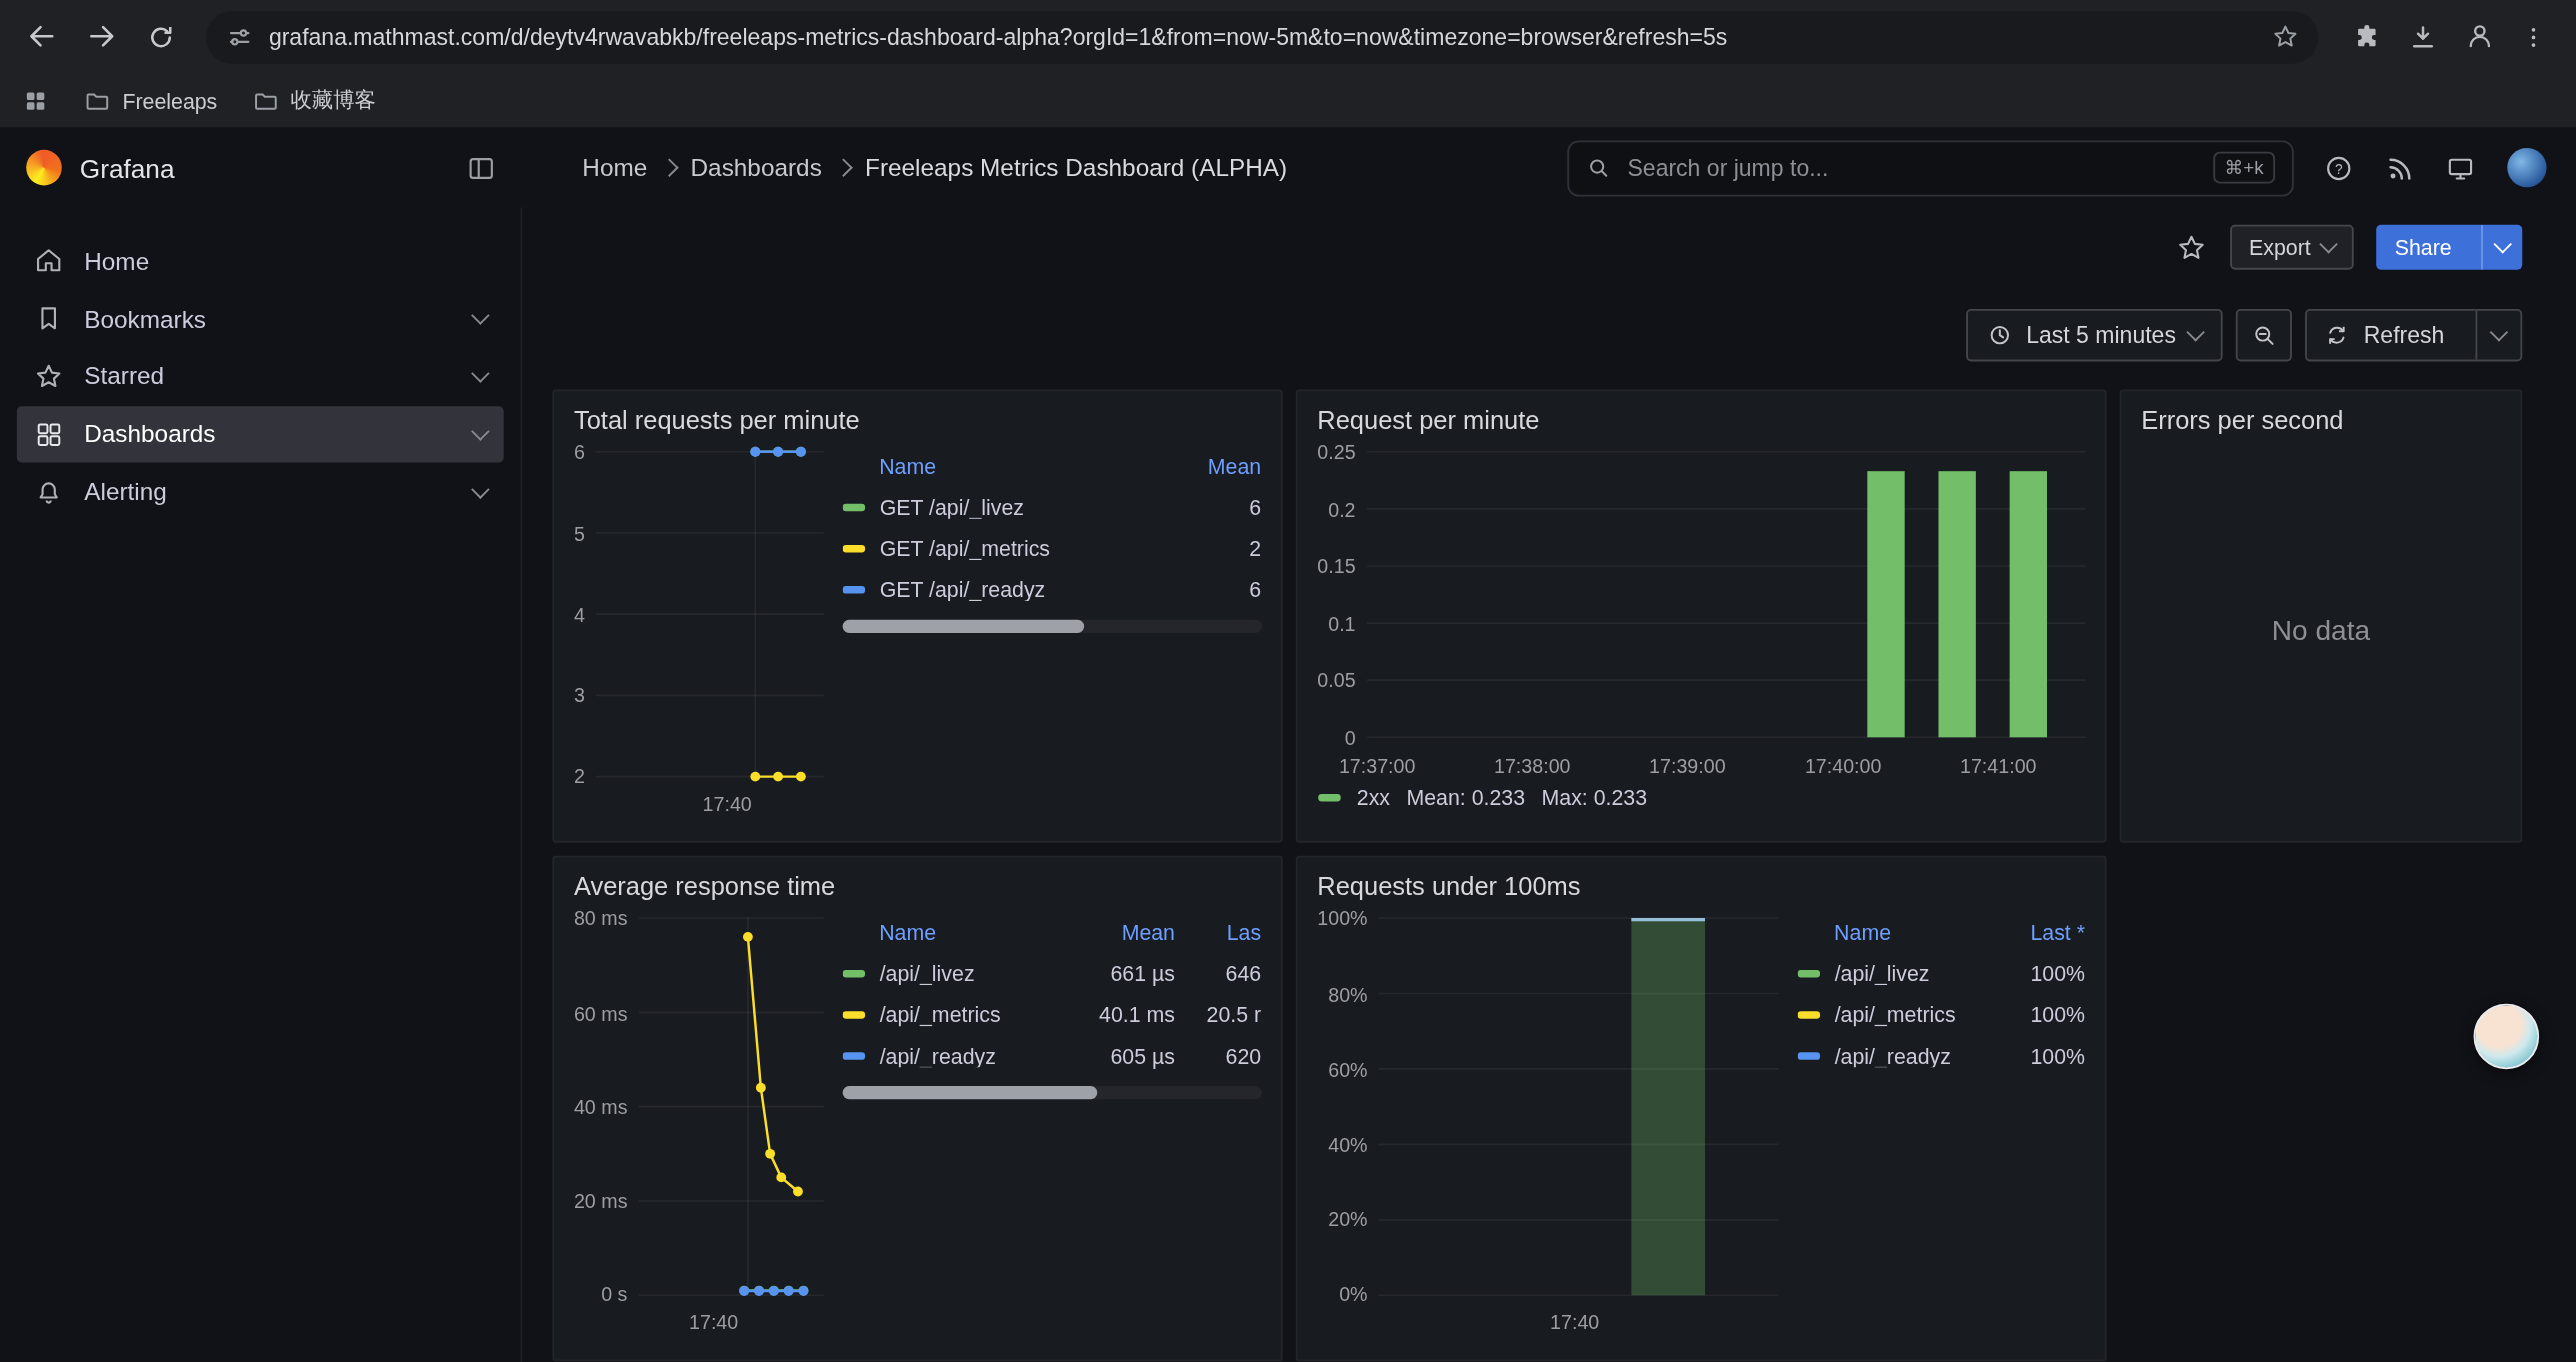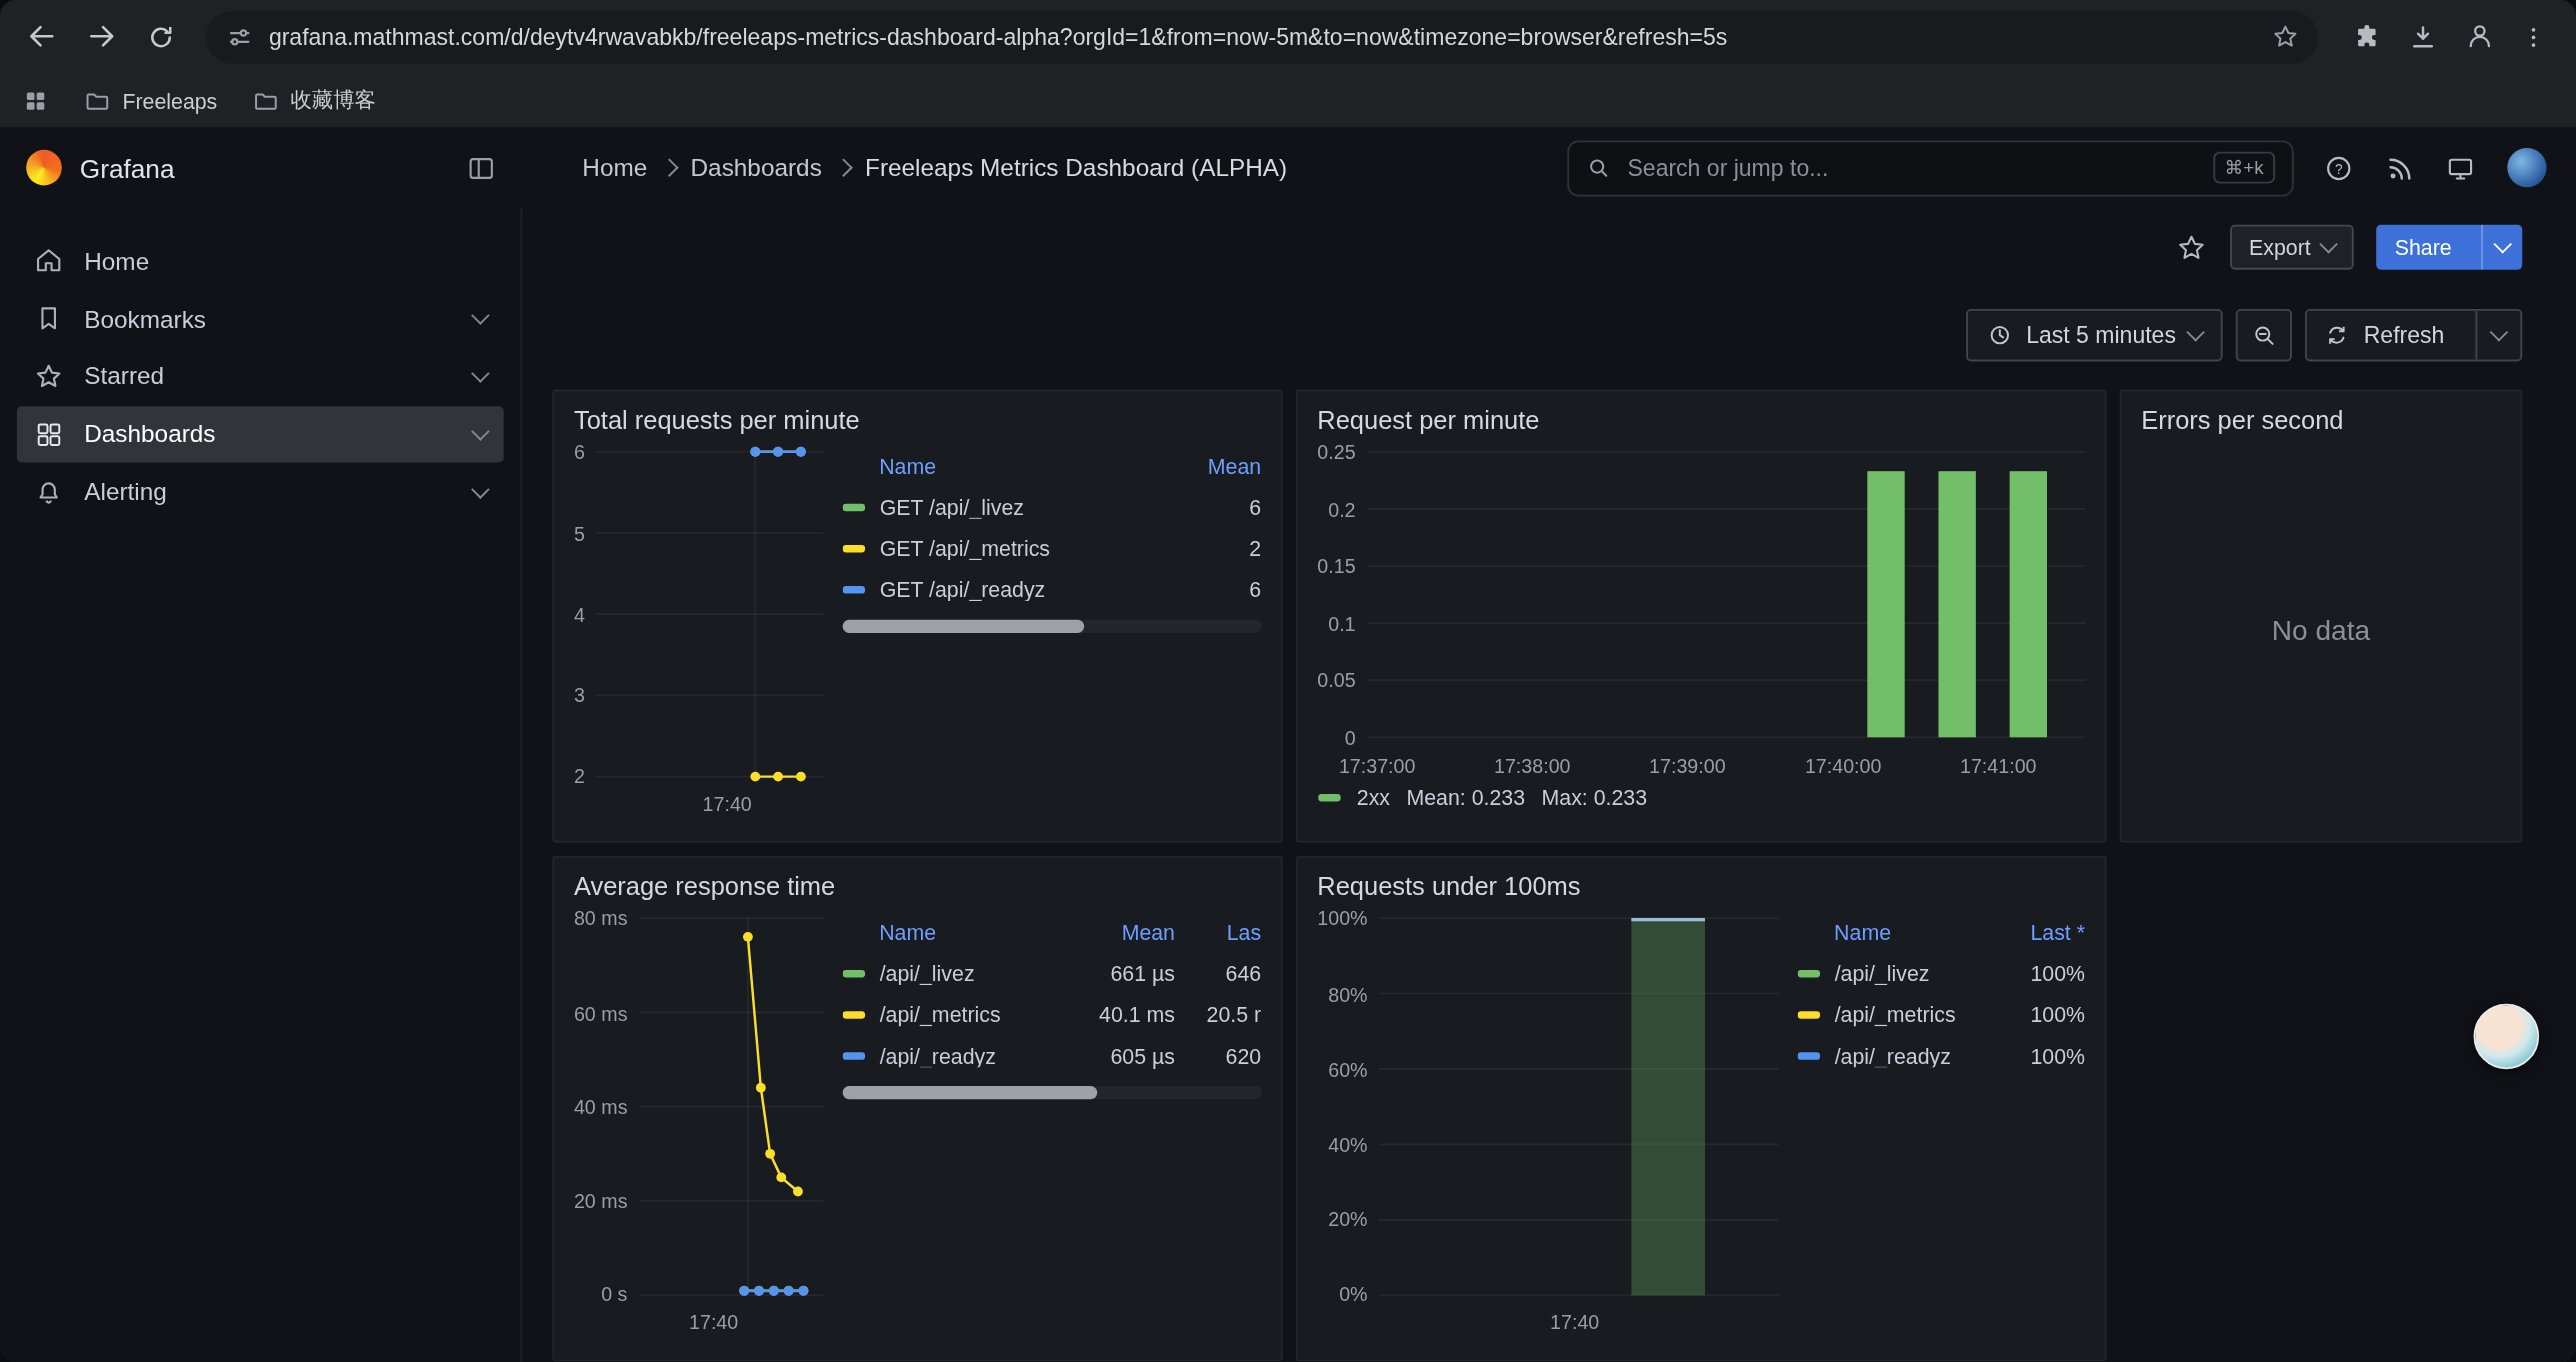--- a/index.html
+++ b/index.html
@@ -1,16 +1,16 @@
 <!DOCTYPE html>
 <html style="font-size:14px"><head>
 <meta charset="utf-8">
 <style>
   html,body{margin:0;padding:0;background:#0b0c0e;}
-  .viewport{width:2576px;height:1363px;overflow:hidden;position:relative;background:#111217;border-radius:16px;}
+  .viewport{width:2576px;height:1363px;overflow:hidden;position:relative;background:#111217;}
   .scale{width:1376px;height:728px;transform:scale(1.8725);transform-origin:0 0;position:relative;
          font-family:"Liberation Sans",sans-serif;color:#ccccdc;}
   svg{display:block}
 
   
   .chrome{position:absolute;top:0;left:0;right:0;height:68px;background:#202124;border-bottom:0.9px solid #17181a;}
   .btoolbar{height:39px;display:flex;align-items:center;padding:0 8.8px;gap:3.5px;}
   .nav-btn{width:28px;height:28px;border-radius:50%;display:flex;align-items:center;justify-content:center;color:#c7c8ca;flex:none;}
   .omnibox{flex:1;height:28px;background:#191a1d;border-radius:14px;display:flex;align-items:center;padding:0 10.5px;margin:0 7px;min-width:0;}
   .omni-icon{color:#9aa0a6;flex:none;margin-right:8.8px;}

